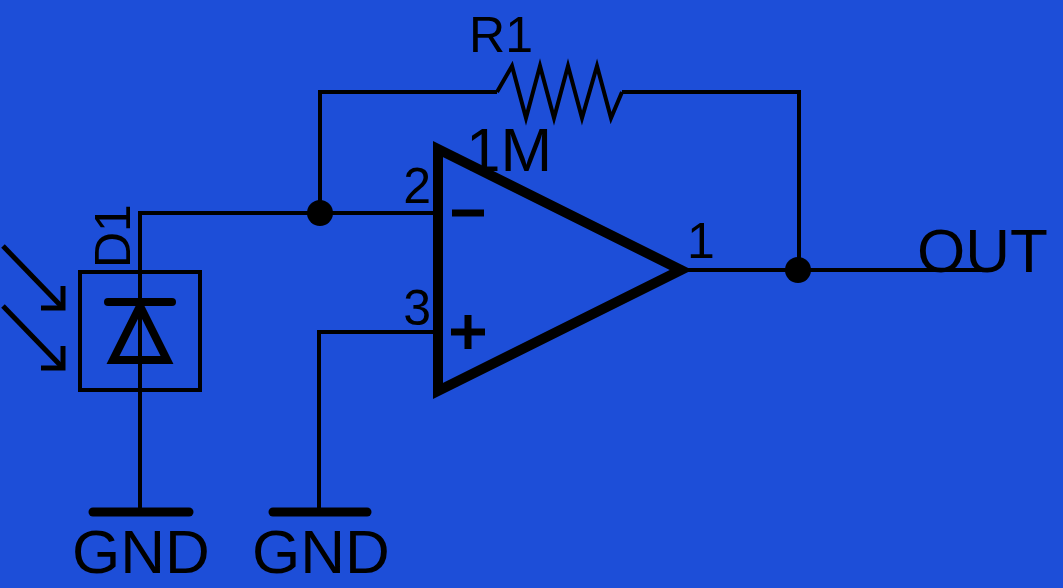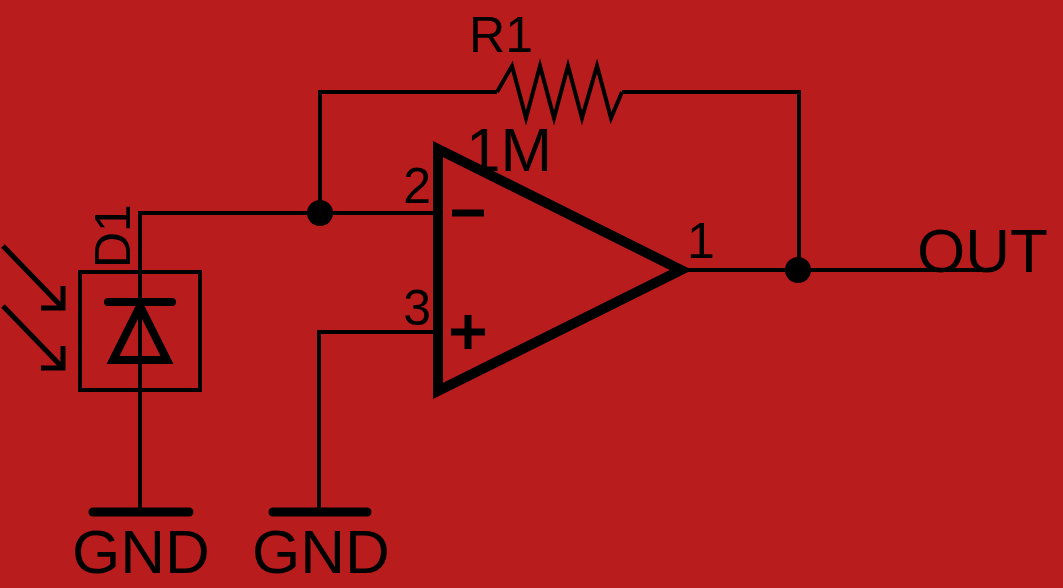--- a/index.html
+++ b/index.html
@@ -3,21 +3,21 @@
 <meta charset="utf-8">
 <style>
   html, body {
     margin: 0;
     padding: 0;
     background: #ffffff;
   }
   .schematic-wrap {
     width: 1063px;
     height: 588px;
-    background: #b91c1c;
+    background: #1d4ed8;
     overflow: hidden;
   }
   svg {
     display: block;
   }
   .wire {
     stroke: #000000;
     stroke-width: 4;
     fill: none;
   }

